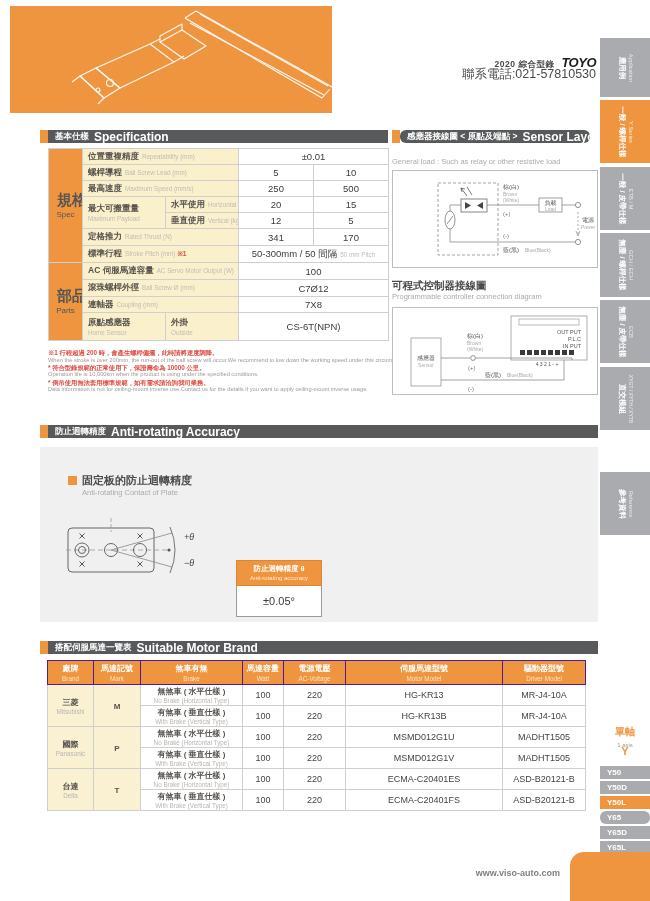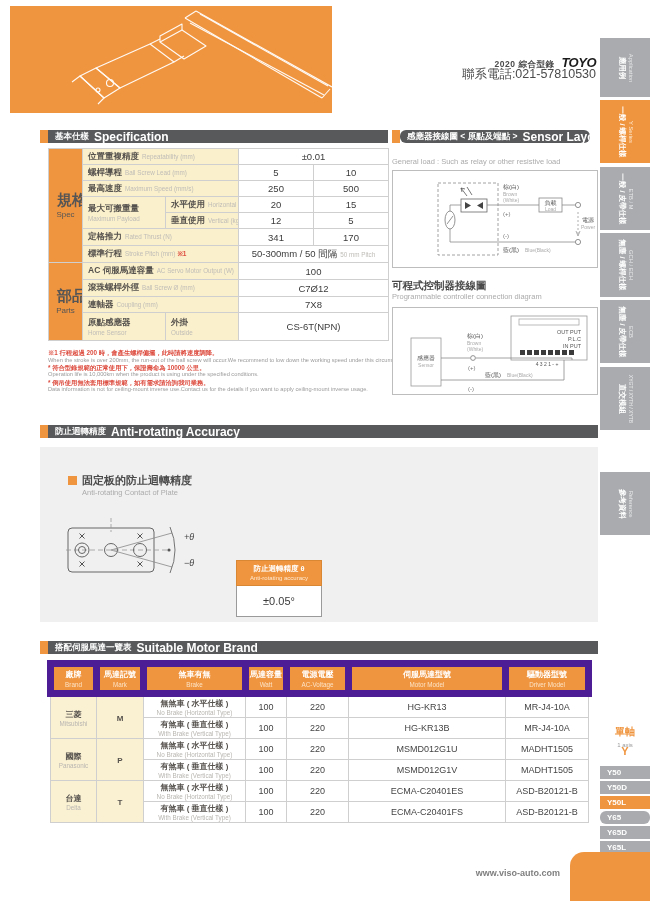--- a/index.html
+++ b/index.html
@@ -47,21 +47,21 @@
   .anti-panel { position:absolute; left:40px; top:447px; width:558px; height:175px; background:#F0F0F1; }
   .bullet { position:absolute; left:68px; top:476px; width:9px; height:9px; background:#F0953F; }
   .acc-box { position:absolute; left:236px; top:524px; width:86px;margin-top:36px; }
   .acc-head { background:#F0953F; color:#fff; text-align:center; padding:3px 0 4px; border:1px solid #D98733; }
   .acc-head .l1 { font-size:7.5px; font-weight:bold; }
   .acc-head .l2 { font-size:6px; color:#FDE9D2; margin-top:1px; }
   .acc-val { background:#fff; border:1px solid #9a9a9a; border-top:none; text-align:center; font-size:11px; color:#3b3b3b; padding:9px 0; }
 
   
   .motor-table { position:absolute; left:47px; top:660px; width:538px; border:1px solid #8a8a8a; table-layout:fixed; }
-  .motor-table th { background:#F0953F; border:7px solid #4c1d95; padding:2px 0; }
+  .motor-table th { background:#F0953F; border:1px solid #4c1d95; padding:2px 0; }
   .motor-table th .hzh { color:#fff; font-size:8px; font-weight:bold; }
   .motor-table th .hen { color:#FBE3C6; font-size:6.3px; font-weight:normal; margin-top:1px; }
   .motor-table td { border:1px solid #CFCFCF; text-align:center; font-size:9px; color:#444; padding:1px 0; }
   .motor-table td.cream { background:#FAF0D2; }
   .bzh { font-size:8px; font-weight:bold; color:#55514d; }
   .ben { font-size:6.3px; color:#B9B6B1; margin-top:0; }
   .model { font-size:9.5px; }
 
   
   .vtab { position:absolute; left:600px; width:50px; background:#A9ABAE; overflow:hidden; }

